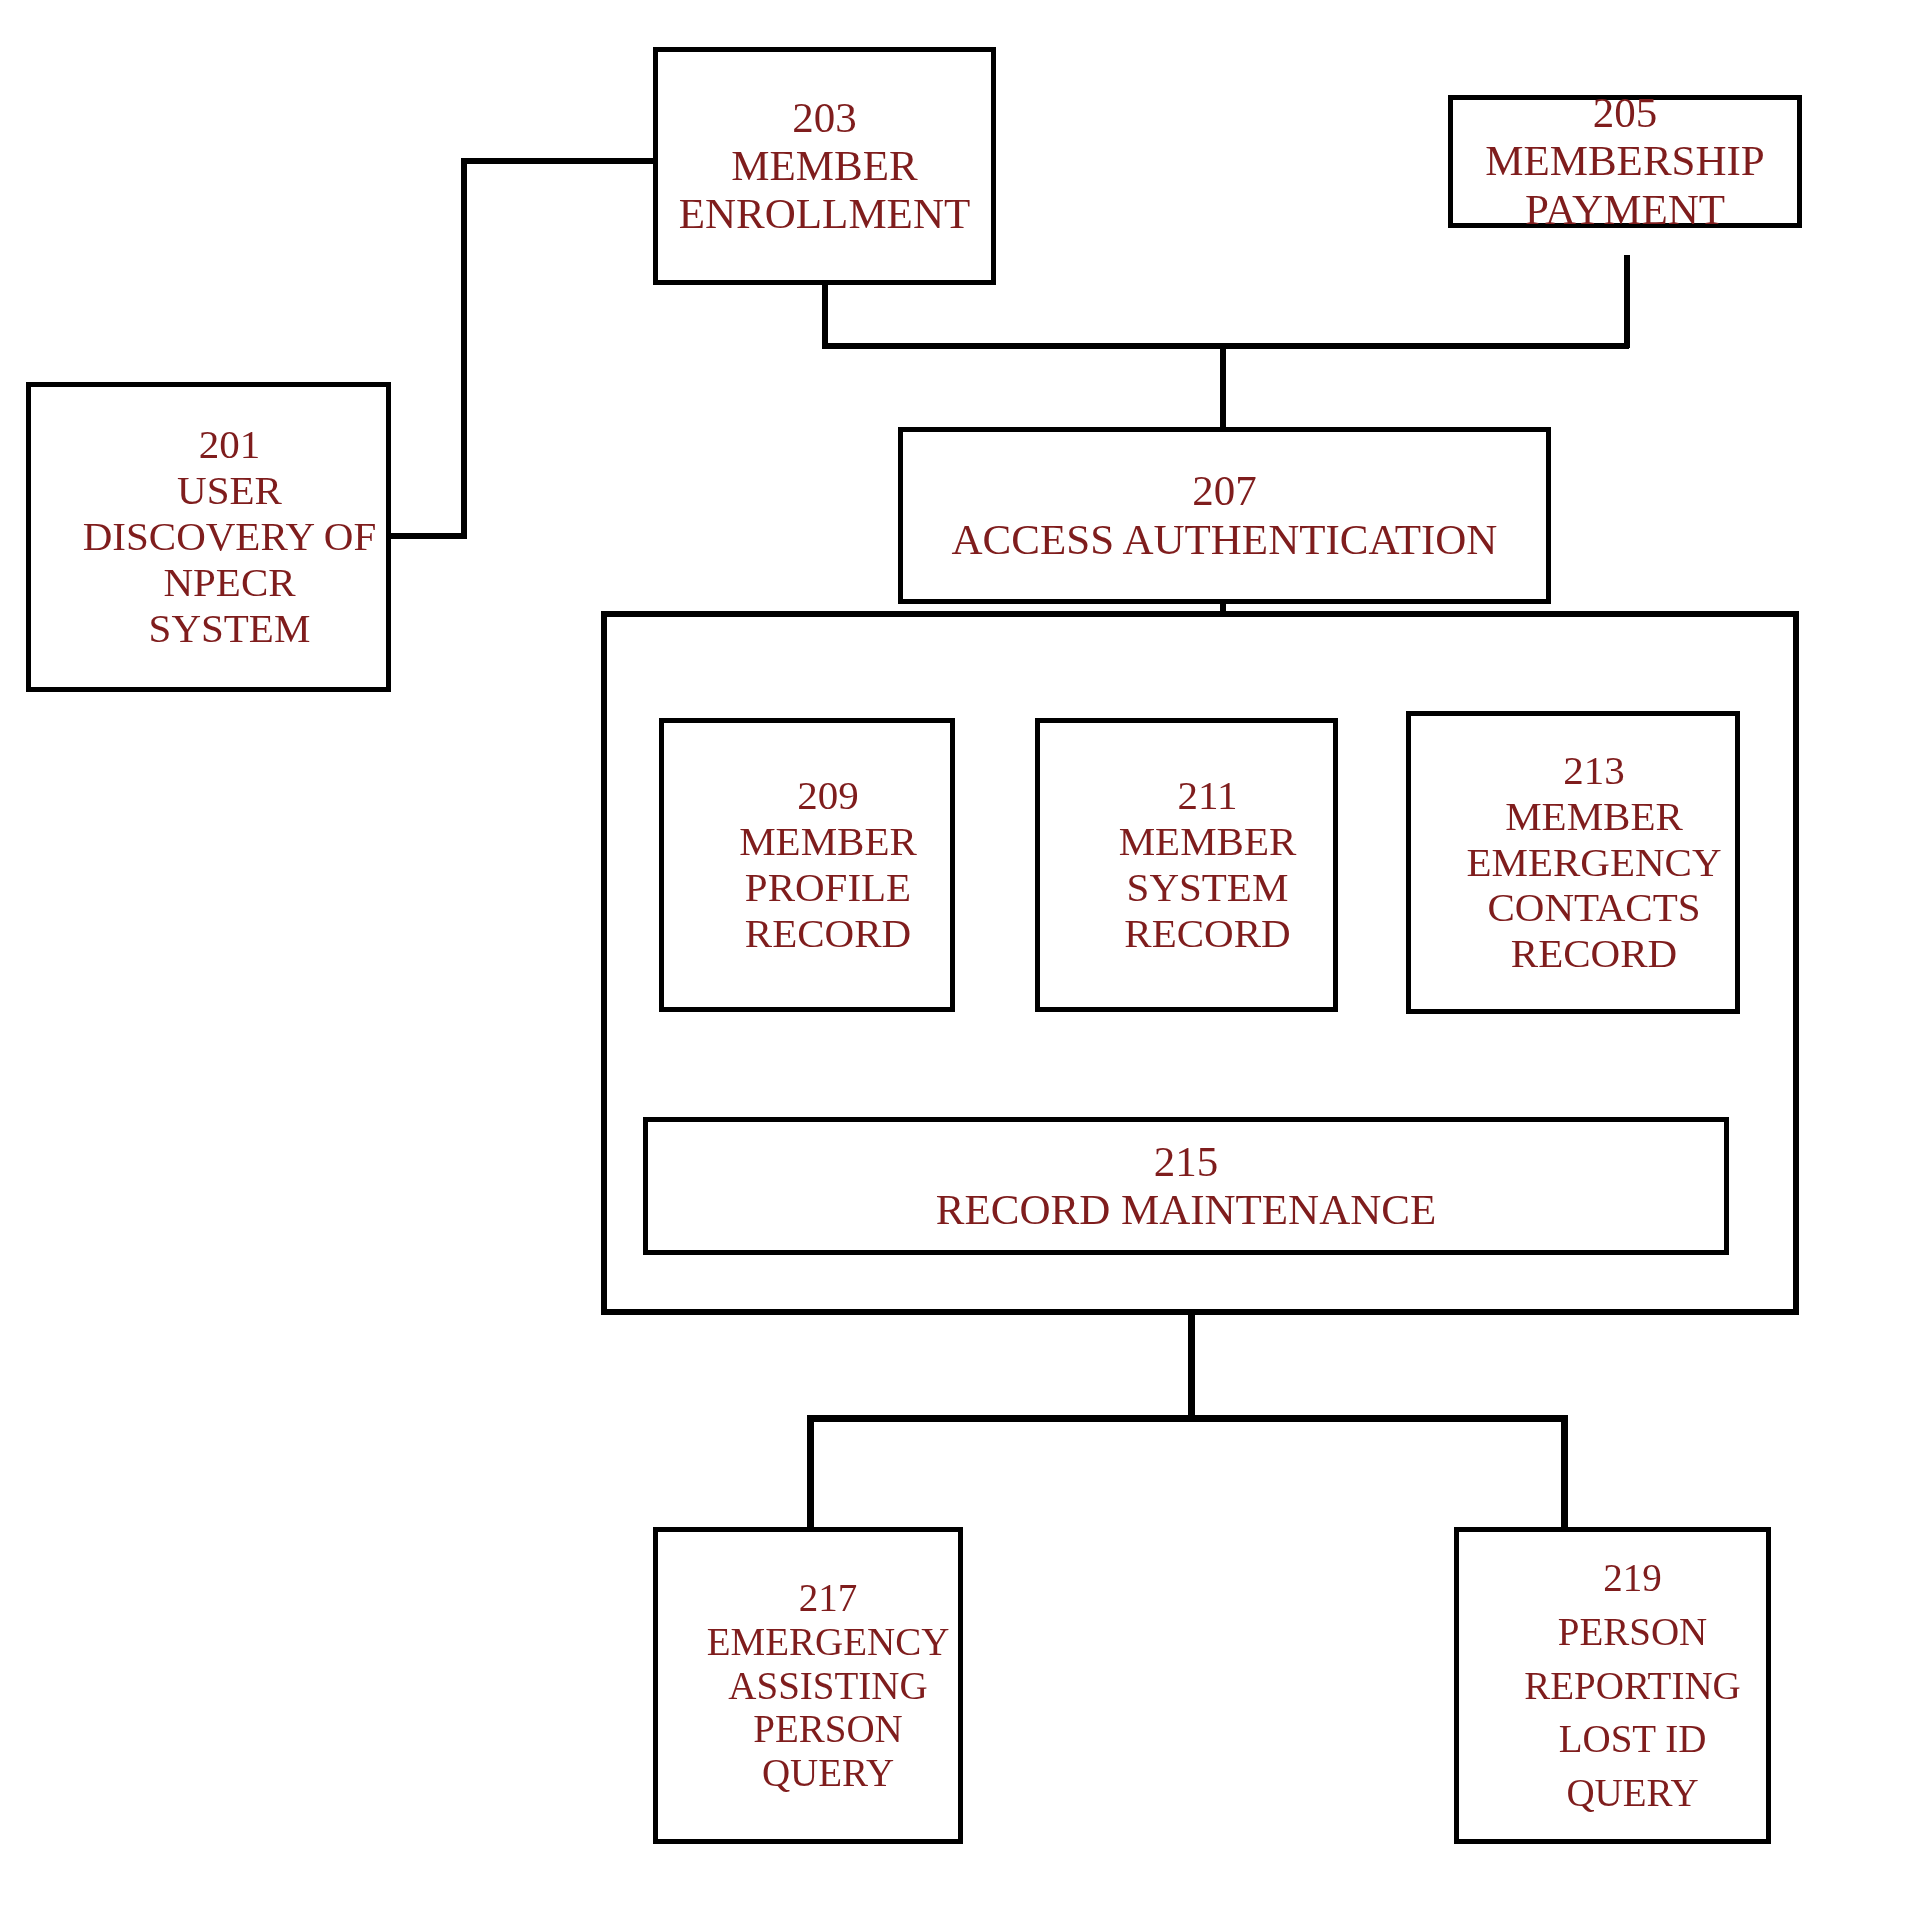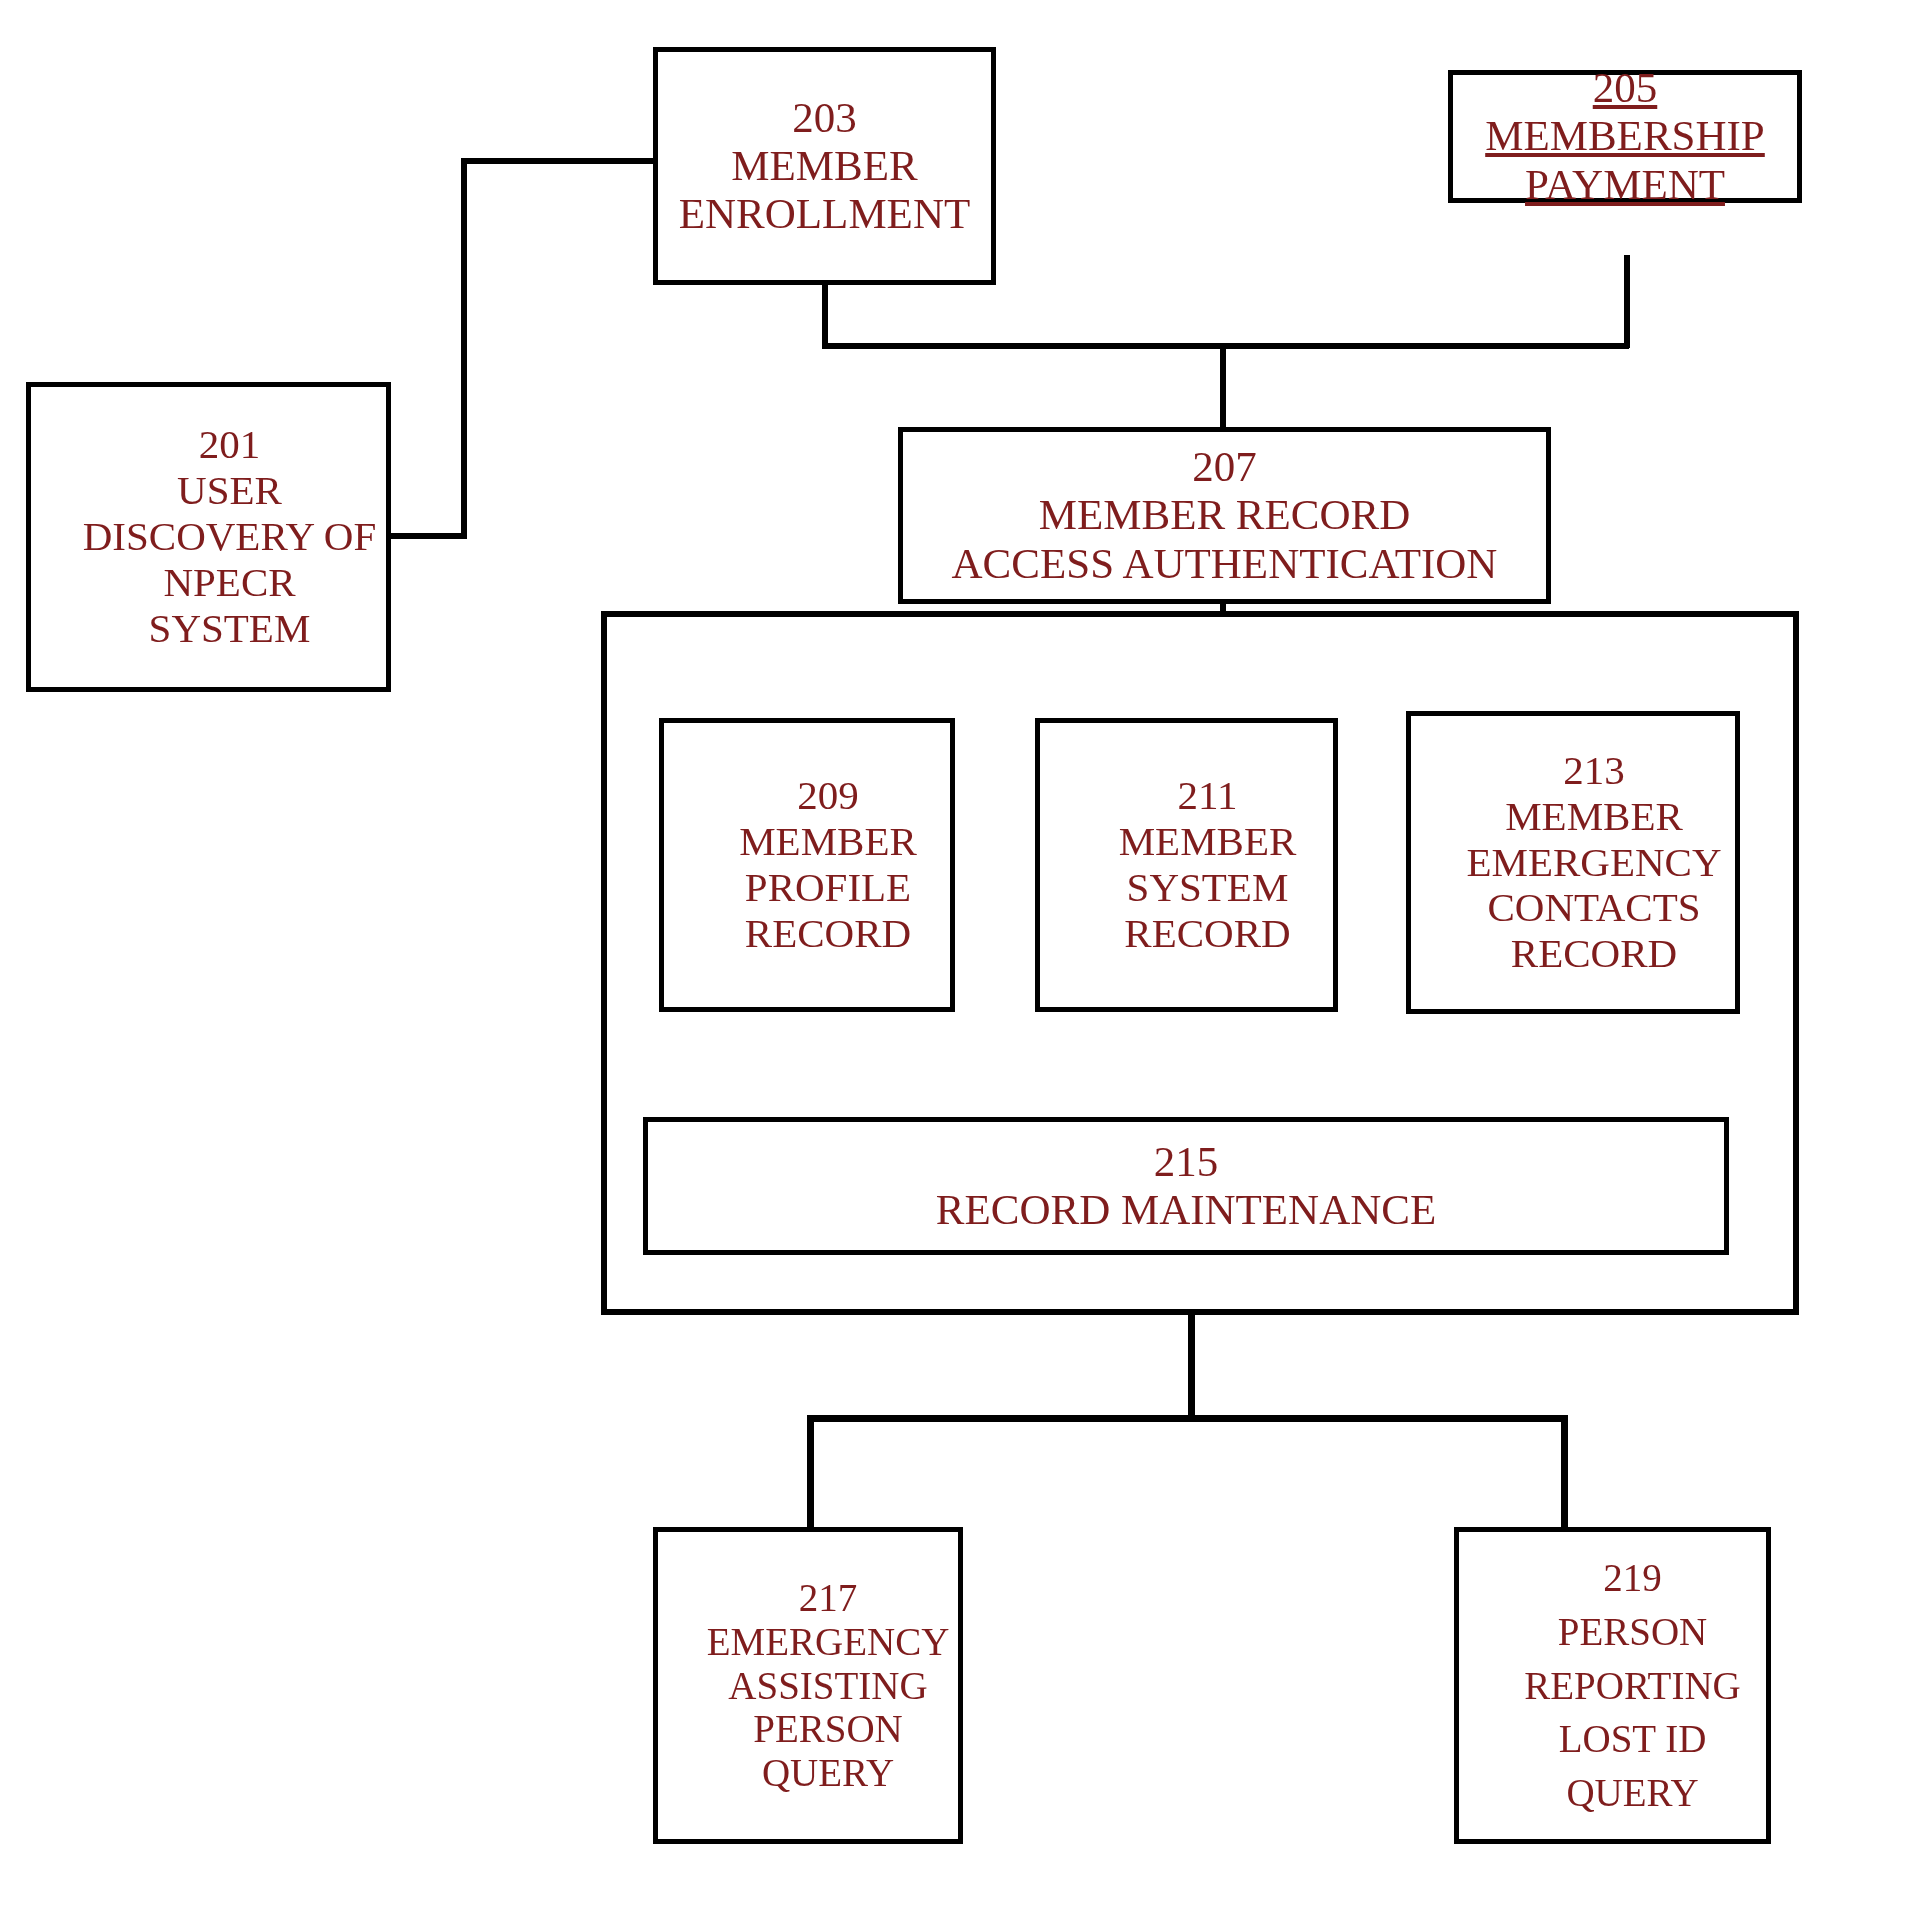--- a/index.html
+++ b/index.html
@@ -97,29 +97,28 @@
     <span class="lbl">NPECR</span>
     <span class="lbl">SYSTEM</span>
   </div>
 
   <div class="node f46" style="left:653px; top:47px; width:343px; height:238px;">
     <span class="num">203</span>
     <span class="lbl">MEMBER</span>
     <span class="lbl">ENROLLMENT</span>
   </div>
 
-  <div class="node f46" style="left:1448px; top:70px; width:354px; height:133px;text-decoration:underline;">
+  <div class="node f46" style="left:1448px; top:95px; width:354px; height:133px;">
     <span class="num">205</span>
     <span class="lbl">MEMBERSHIP</span>
     <span class="lbl">PAYMENT</span>
   </div>
 
   <div class="node f46" style="left:898px; top:427px; width:653px; height:177px; z-index:6;">
     <span class="num">207</span>
-    <span class="lbl">MEMBER RECORD</span>
     <span class="lbl">ACCESS AUTHENTICATION</span>
   </div>
 
   <div class="node f44" style="left:659px; top:718px; width:296px; height:294px;">
     <span class="num">209</span>
     <span class="lbl">MEMBER</span>
     <span class="lbl">PROFILE</span>
     <span class="lbl">RECORD</span>
   </div>
 

